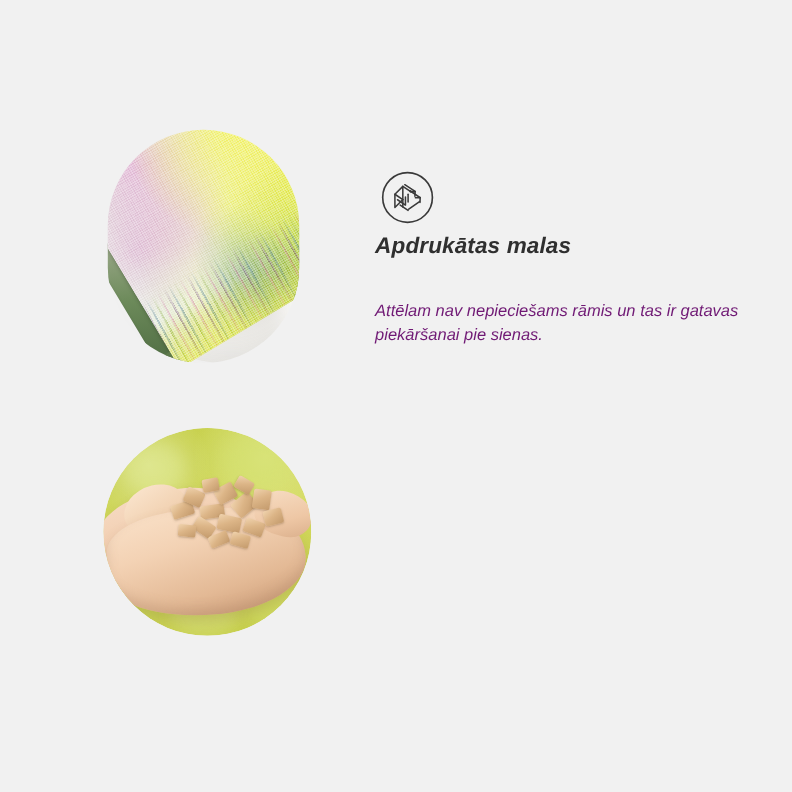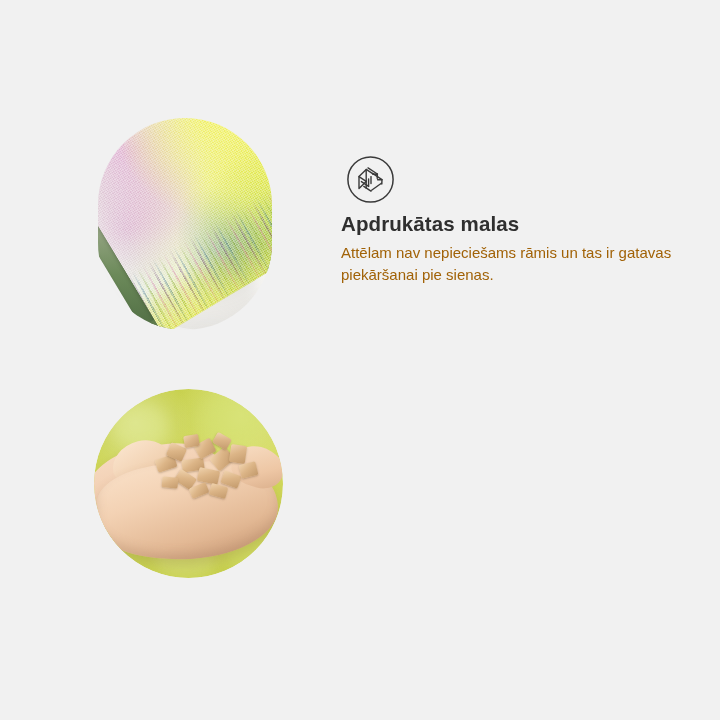--- a/index.html
+++ b/index.html
@@ -18,20 +18,21 @@
 
   .page {
     position: absolute;
     inset: 0;
     background: #f1f1f1;
   }
 
   
   .feature {
     position: absolute;
+    font-style: italic;
   }
   .feature-media {
     position: absolute;
     border-radius: 50%;
     overflow: hidden;
   }
 
   
   #feature-1 { left: 0; top: 0; width: 720px; height: 350px; }
 
@@ -262,22 +263,23 @@
     color: #2f2f2f;
     letter-spacing: 0.1px;
     white-space: nowrap;
   }
   #heading-1 { left: 341px; top: 212px; }
 
   .feature-body {
     position: absolute;
     font-size: 15px;
     line-height: 21.5px;
-    color: #a16207;
+    color: #701a75;
     width: 340px;
+    margin-top: 30px;
   }
   #body-1 { left: 341px; top: 242px; }
 </style>
 </head>
 <body>
 
 <div class="page">
 
   <div class="feature" id="feature-1">
 

